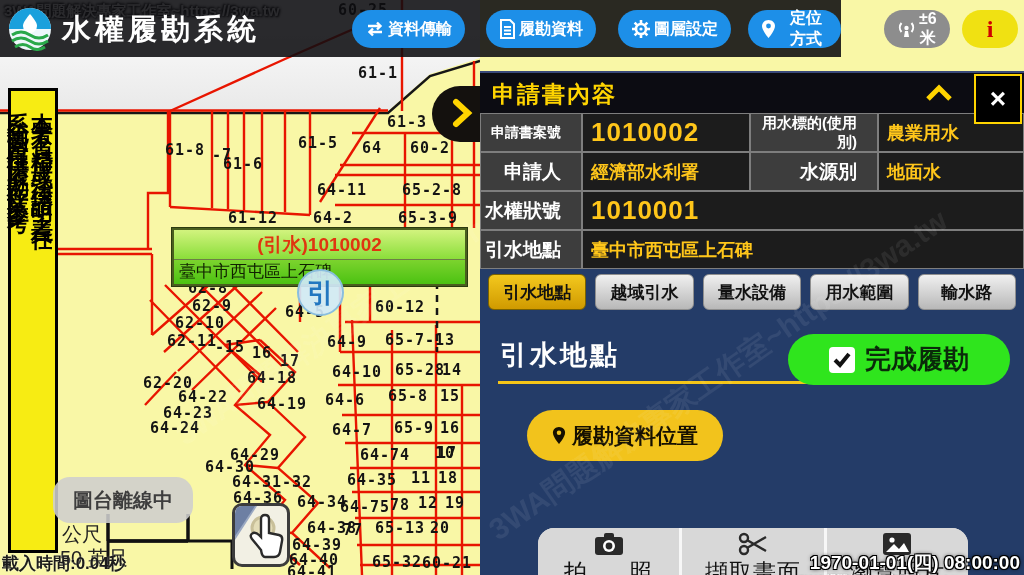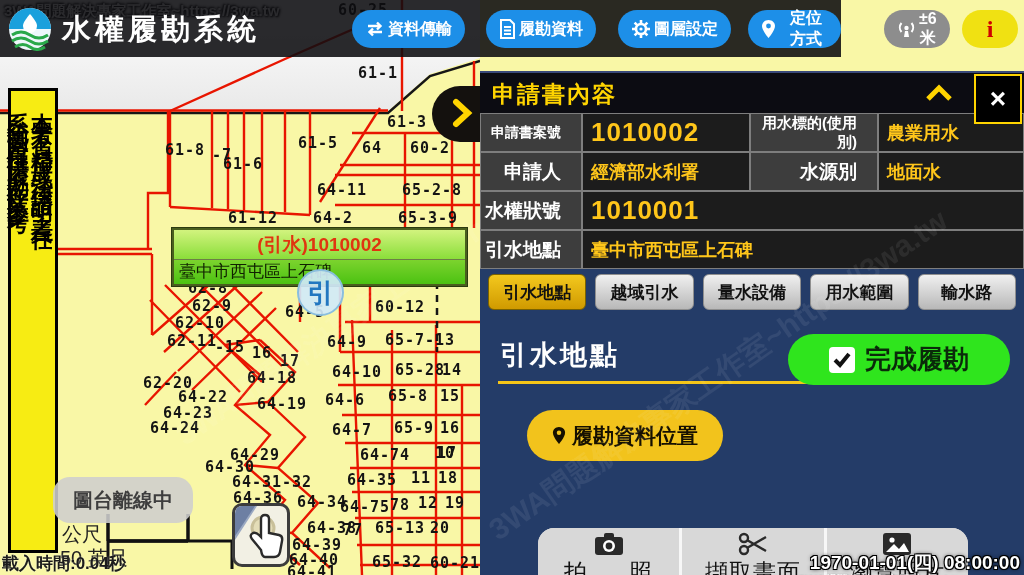--- a/index.html
+++ b/index.html
@@ -223,21 +223,21 @@
         <span class="parcel" style="left: 428px; top: 503px;">12</span>
         <span class="parcel" style="left: 455px; top: 503px;">19</span>
         <span class="parcel" style="left: 312px; top: 528px; margin-left: 20px;">64-38</span>
         <span class="parcel" style="left: 353px; top: 530px;">77</span>
         <span class="parcel" style="left: 400px; top: 528px;">65-13</span>
         <span class="parcel" style="left: 440px; top: 528px;">20</span>
         <span class="parcel" style="left: 317px; top: 545px;">64-39</span>
         <span class="parcel" style="left: 314px; top: 560px;">64-40</span>
         <span class="parcel" style="left: 312px; top: 572px;">64-41</span>
         <span class="parcel" style="left: 397px; top: 562px;">65-32</span>
-        <span class="parcel" style="left: 447px; top: 563px; margin-left: 8px;">60-21</span>
+        <span class="parcel" style="left: 447px; top: 563px;">60-21</span>
       </div>
 
     <div class="ghost-wm" style="left:130px; top:260px;">3WA問題解決專家工作室~https://3wa.tw</div>
 
     <div id="tooltip">
       <div class="tt-title">(引水)1010002</div>
       <div class="tt-sub">臺中市西屯區上石碑</div>
     </div>
 
     <div id="marker">

